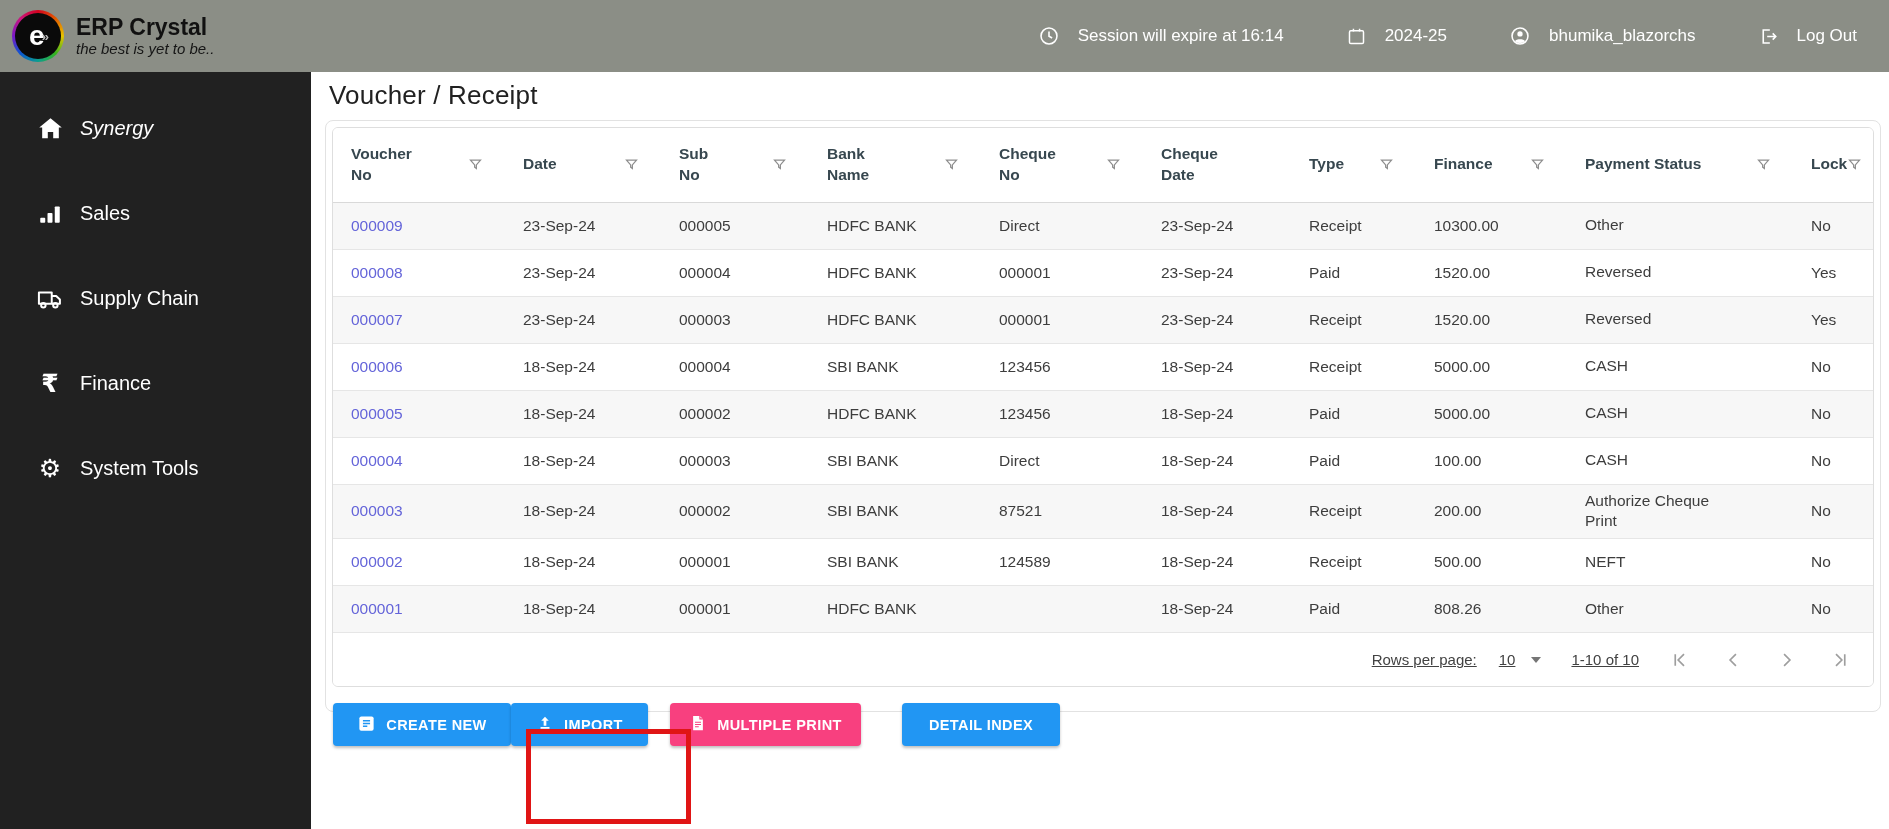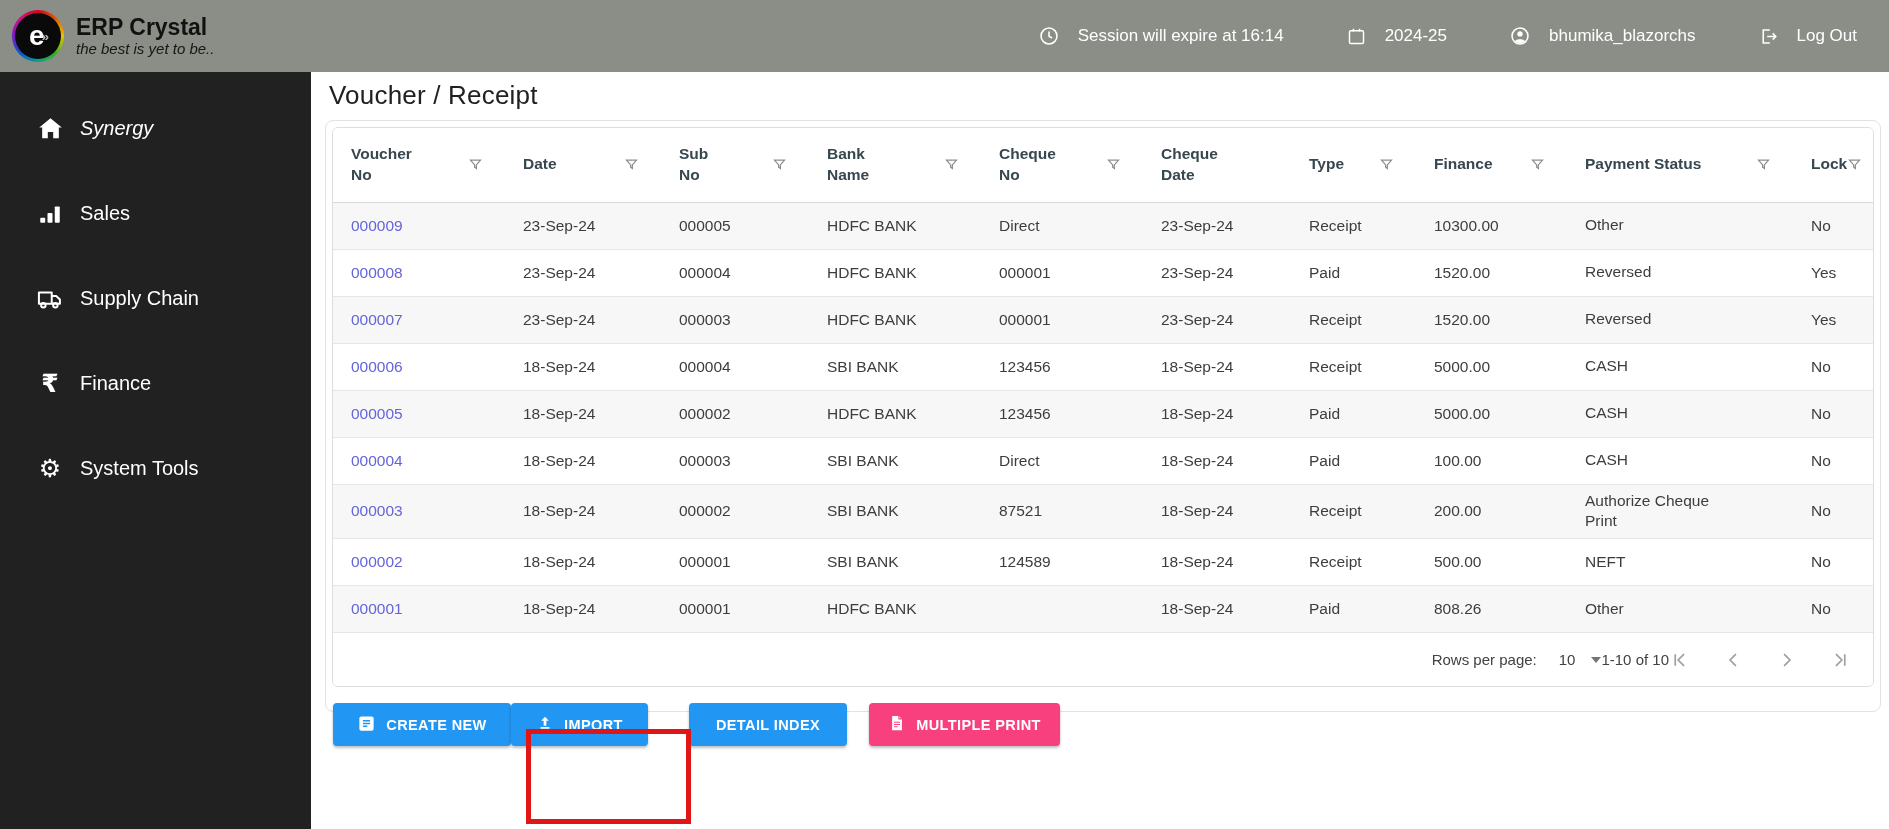--- a/index.html
+++ b/index.html
@@ -45,22 +45,22 @@
   .th-label { white-space:pre-line; line-height:1.35; }
   .filter-btn { margin-left:auto; padding-right:14px; display:flex; align-items:center; cursor:pointer; }
   table.grid td { height:47px; padding:6px 8px 6px 18px; font-size:15.5px; color:#3d3d3d;
                   border-bottom:1px solid #e6e6e6; vertical-align:middle; }
   table.grid tbody tr:nth-child(odd) { background:#f7f7f7; }
   table.grid tbody tr:nth-child(even){ background:#ffffff; }
   .voucher-link { color:#6464d9; cursor:pointer; }
   td.pay-col div { max-width:150px; line-height:1.35; }
 
   
-  .paginator { height:53px; display:flex; align-items:center; justify-content:flex-end; 
-               padding-right:22px; font-size:15px; color:#424242; background:#ffffff; }
+  .paginator { height:53px; display:flex; align-items:center; justify-content:flex-end; gap:30px;
+               padding-right:22px; font-size:15px; color:#424242; background:#ffffff;text-decoration:underline; }
   .rpp { display:flex; align-items:center; gap:22px; }
   .rpp-select { display:flex; align-items:center; gap:16px; cursor:pointer; }
   .caret-down { width:0; height:0; border-left:5px solid transparent; border-right:5px solid transparent;
                 border-top:6px solid #757575; }
   .nav-icons { display:flex; align-items:center; gap:34px; }
   .nav-btn { cursor:pointer; display:flex; align-items:center; }
 
   
   .actions-row { display:flex; align-items:center; margin:16px 0 0 1px; height:43px; }
   .btn { height:43px; border:none; border-radius:4px; color:#ffffff; font-weight:bold; font-size:14.5px;
@@ -476,30 +476,30 @@
       </button>
       <button class="btn btn-blue btn-import">
         <span>
           <svg width="18" height="18" viewBox="0 0 24 24" fill="#ffffff">
             <path d="M12 3.5 17 9h-3.2v6.5h-3.6V9H7z"></path>
             <rect x="6" y="17.2" width="12" height="2.6" rx="0.6"></rect>
           </svg>
         </span>
         <span>IMPORT</span>
       </button>
-      <button class="btn btn-blue btn-index">
-        <span>DETAIL INDEX</span>
-      </button>
       <button class="btn btn-pink btn-print">
         <span>
           <svg width="18" height="18" viewBox="0 0 24 24">
             <path d="M5.5 2.5h9l4 4v15h-13z" fill="#ffffff"></path>
             <path d="M14.5 2.5v4h4" fill="none" stroke="#f8407f" stroke-width="1.4"></path>
             <path d="M8 11h8M8 14h8M8 17h5" stroke="#f8407f" stroke-width="1.6"></path>
           </svg>
         </span>
         <span>MULTIPLE PRINT</span>
       </button>
+      <button class="btn btn-blue btn-index">
+        <span>DETAIL INDEX</span>
+      </button>
     </div>
   </div>
 </div>
 
 <div class="red-annotation"></div>
 
 </body></html>

